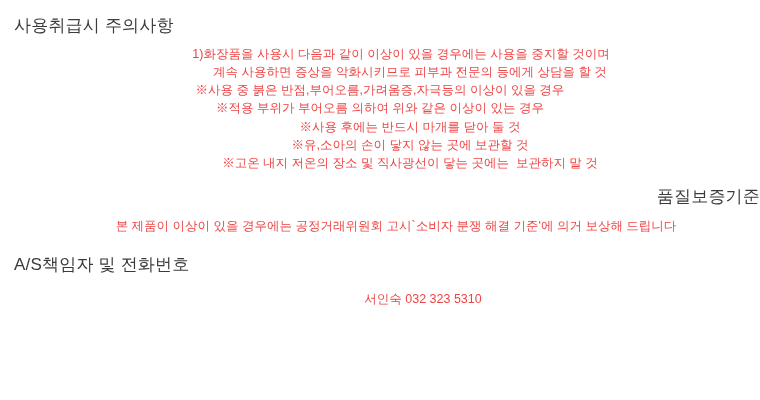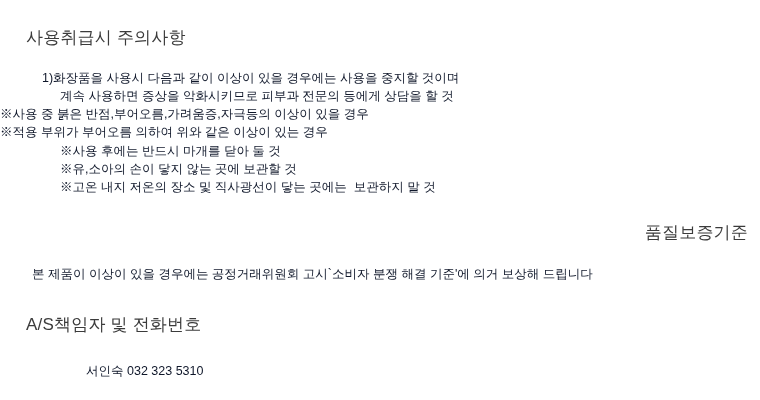--- a/index.html
+++ b/index.html
@@ -21,44 +21,45 @@
     padding: 0;
     box-sizing: border-box;
   }
   .section {
     margin: 0;
   }
   .section-title {
     font-size: 17px;
     font-weight: normal;
     color: #3b3b3b;
-    margin: 12px;
+    margin: 0;
     padding: 0;
     letter-spacing: 0.2px;
   }
   .title-notice {
     padding: 14px 0 0 14px;
   }
   .title-warranty {
     padding: 0 0 0 14px;
     text-align: right;
   }
   .title-service {
     padding: 0 0 0 14px;
   }
   .lines {
     margin: 0;
     padding: 0;
     list-style: none;
   }
   .line {
     font-size: 12.5px;
-    color: #0f172a;
+    color: #ef4444;
     line-height: 1.45;
     white-space: pre;
+    text-align: center;
   }
   
   .ind-1 { padding-left: 42px; }
   .ind-2 { padding-left: 60px; }
   .ind-3 { }
   .ind-body { padding-left: 32px; }
   .ind-contact { padding-left: 58px; margin-left: 28px; }
 
   .gap-notice-top { height: 8px; }
   .gap-warranty-title { height: 13px; }

